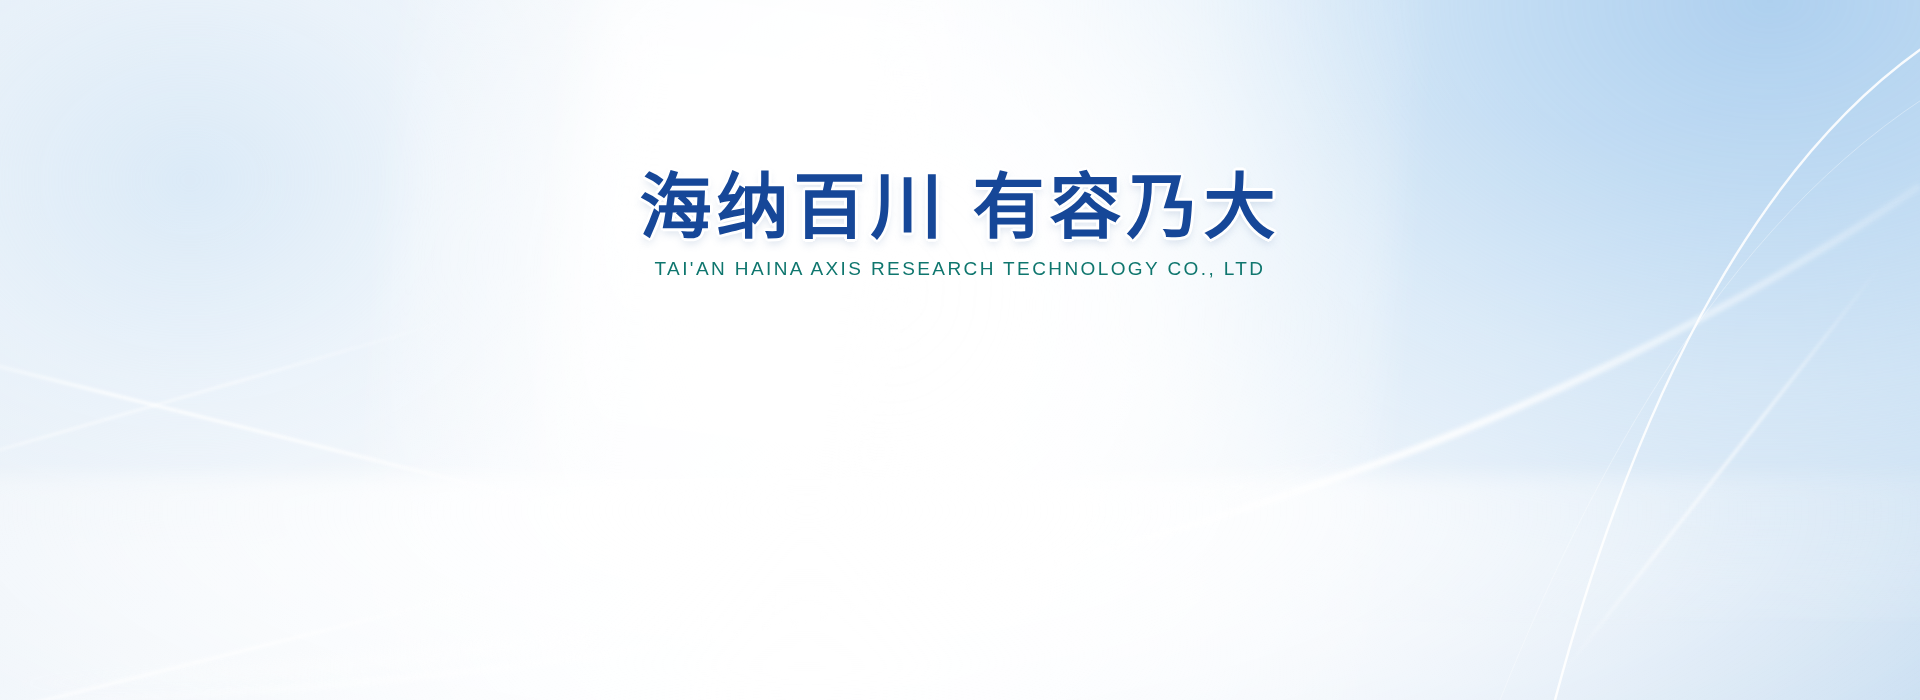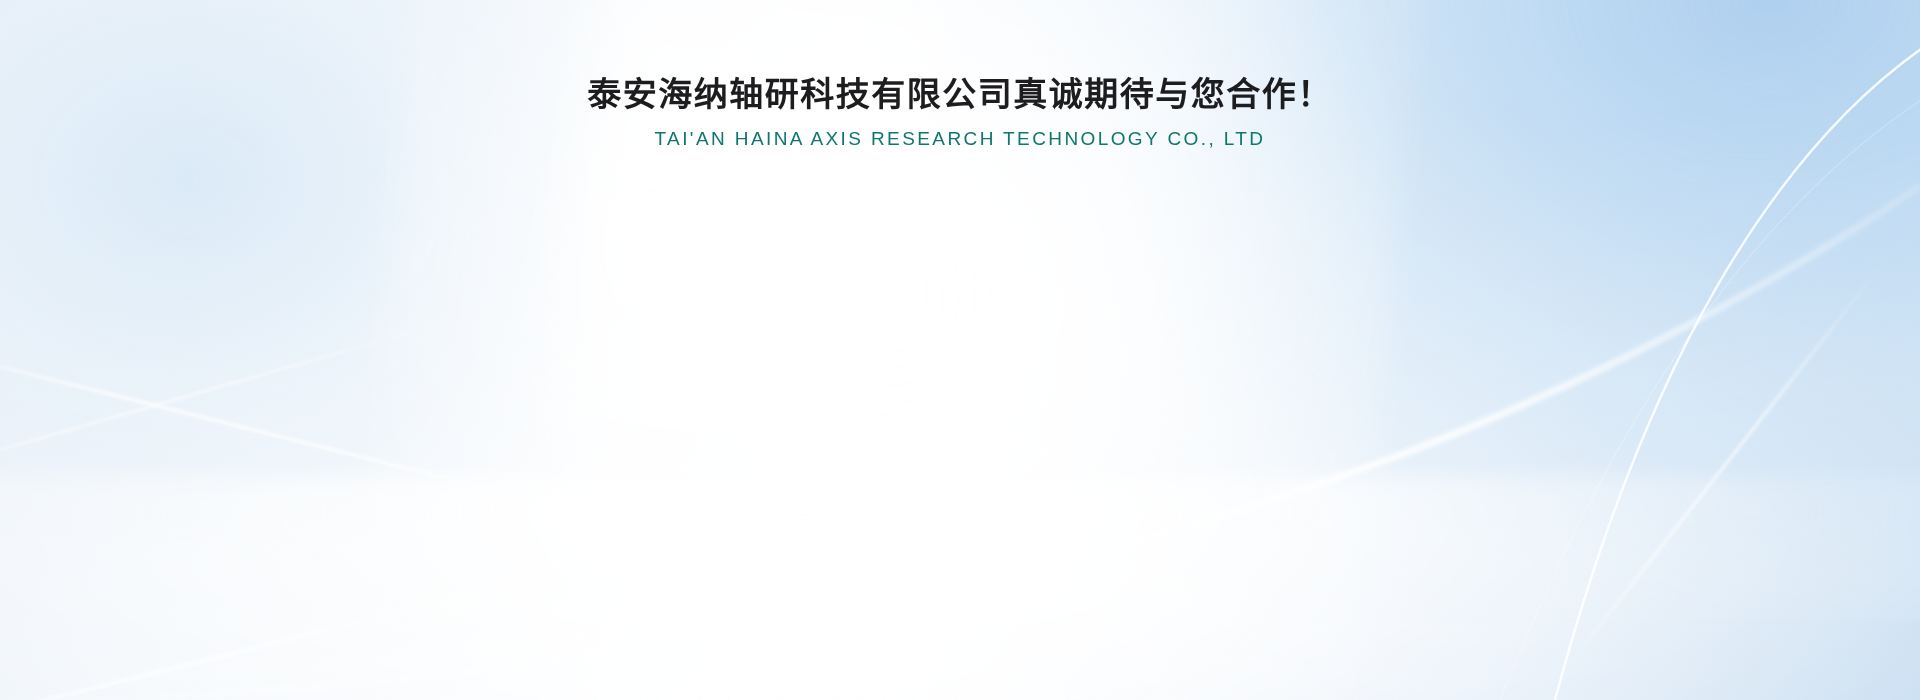--- a/index.html
+++ b/index.html
@@ -236,17 +236,17 @@
   </svg>
 
   <div class="streak streak-a"></div>
   <div class="streak streak-b"></div>
   <div class="streak streak-c"></div>
   <div class="streak streak-d"></div>
   <div class="tick tick-1"></div>
   <div class="tick tick-2"></div>
 
   <div class="content">
-    <div class="subtitle">泰安海纳轴研科技有限公司真诚期待与您合作！</div>
+    <div class="headline">海纳百川  有容乃大</div>
     <div class="subtitle-en">TAI'AN HAINA AXIS RESEARCH TECHNOLOGY CO., LTD</div>
   </div>
 
 </div>
 
 </body></html>

